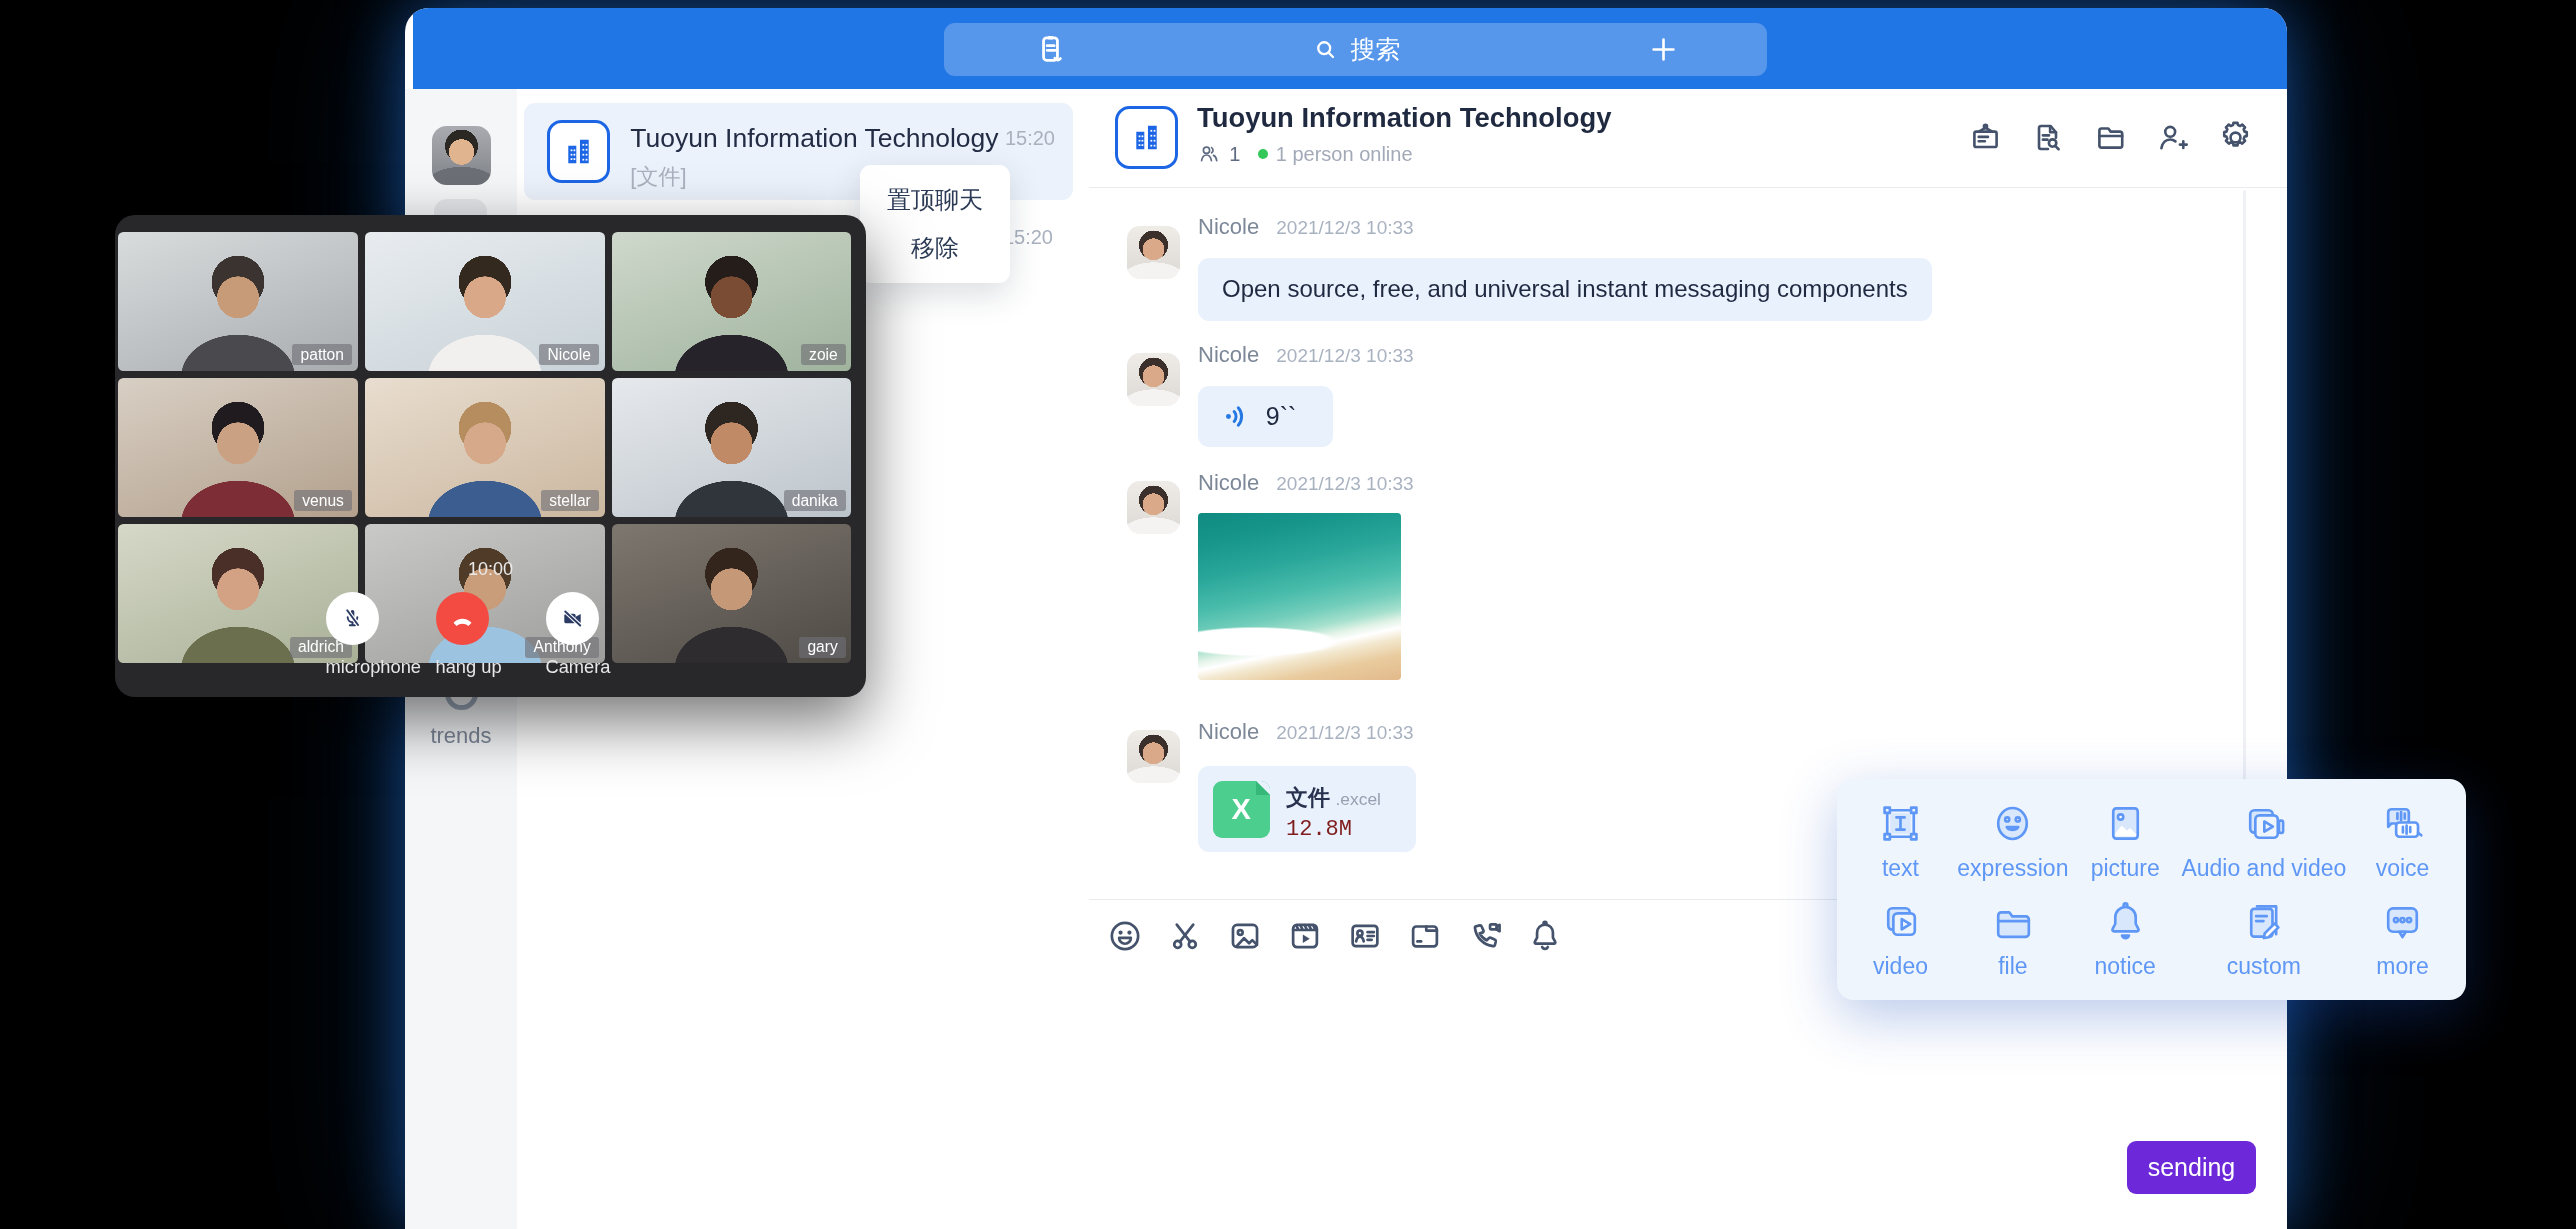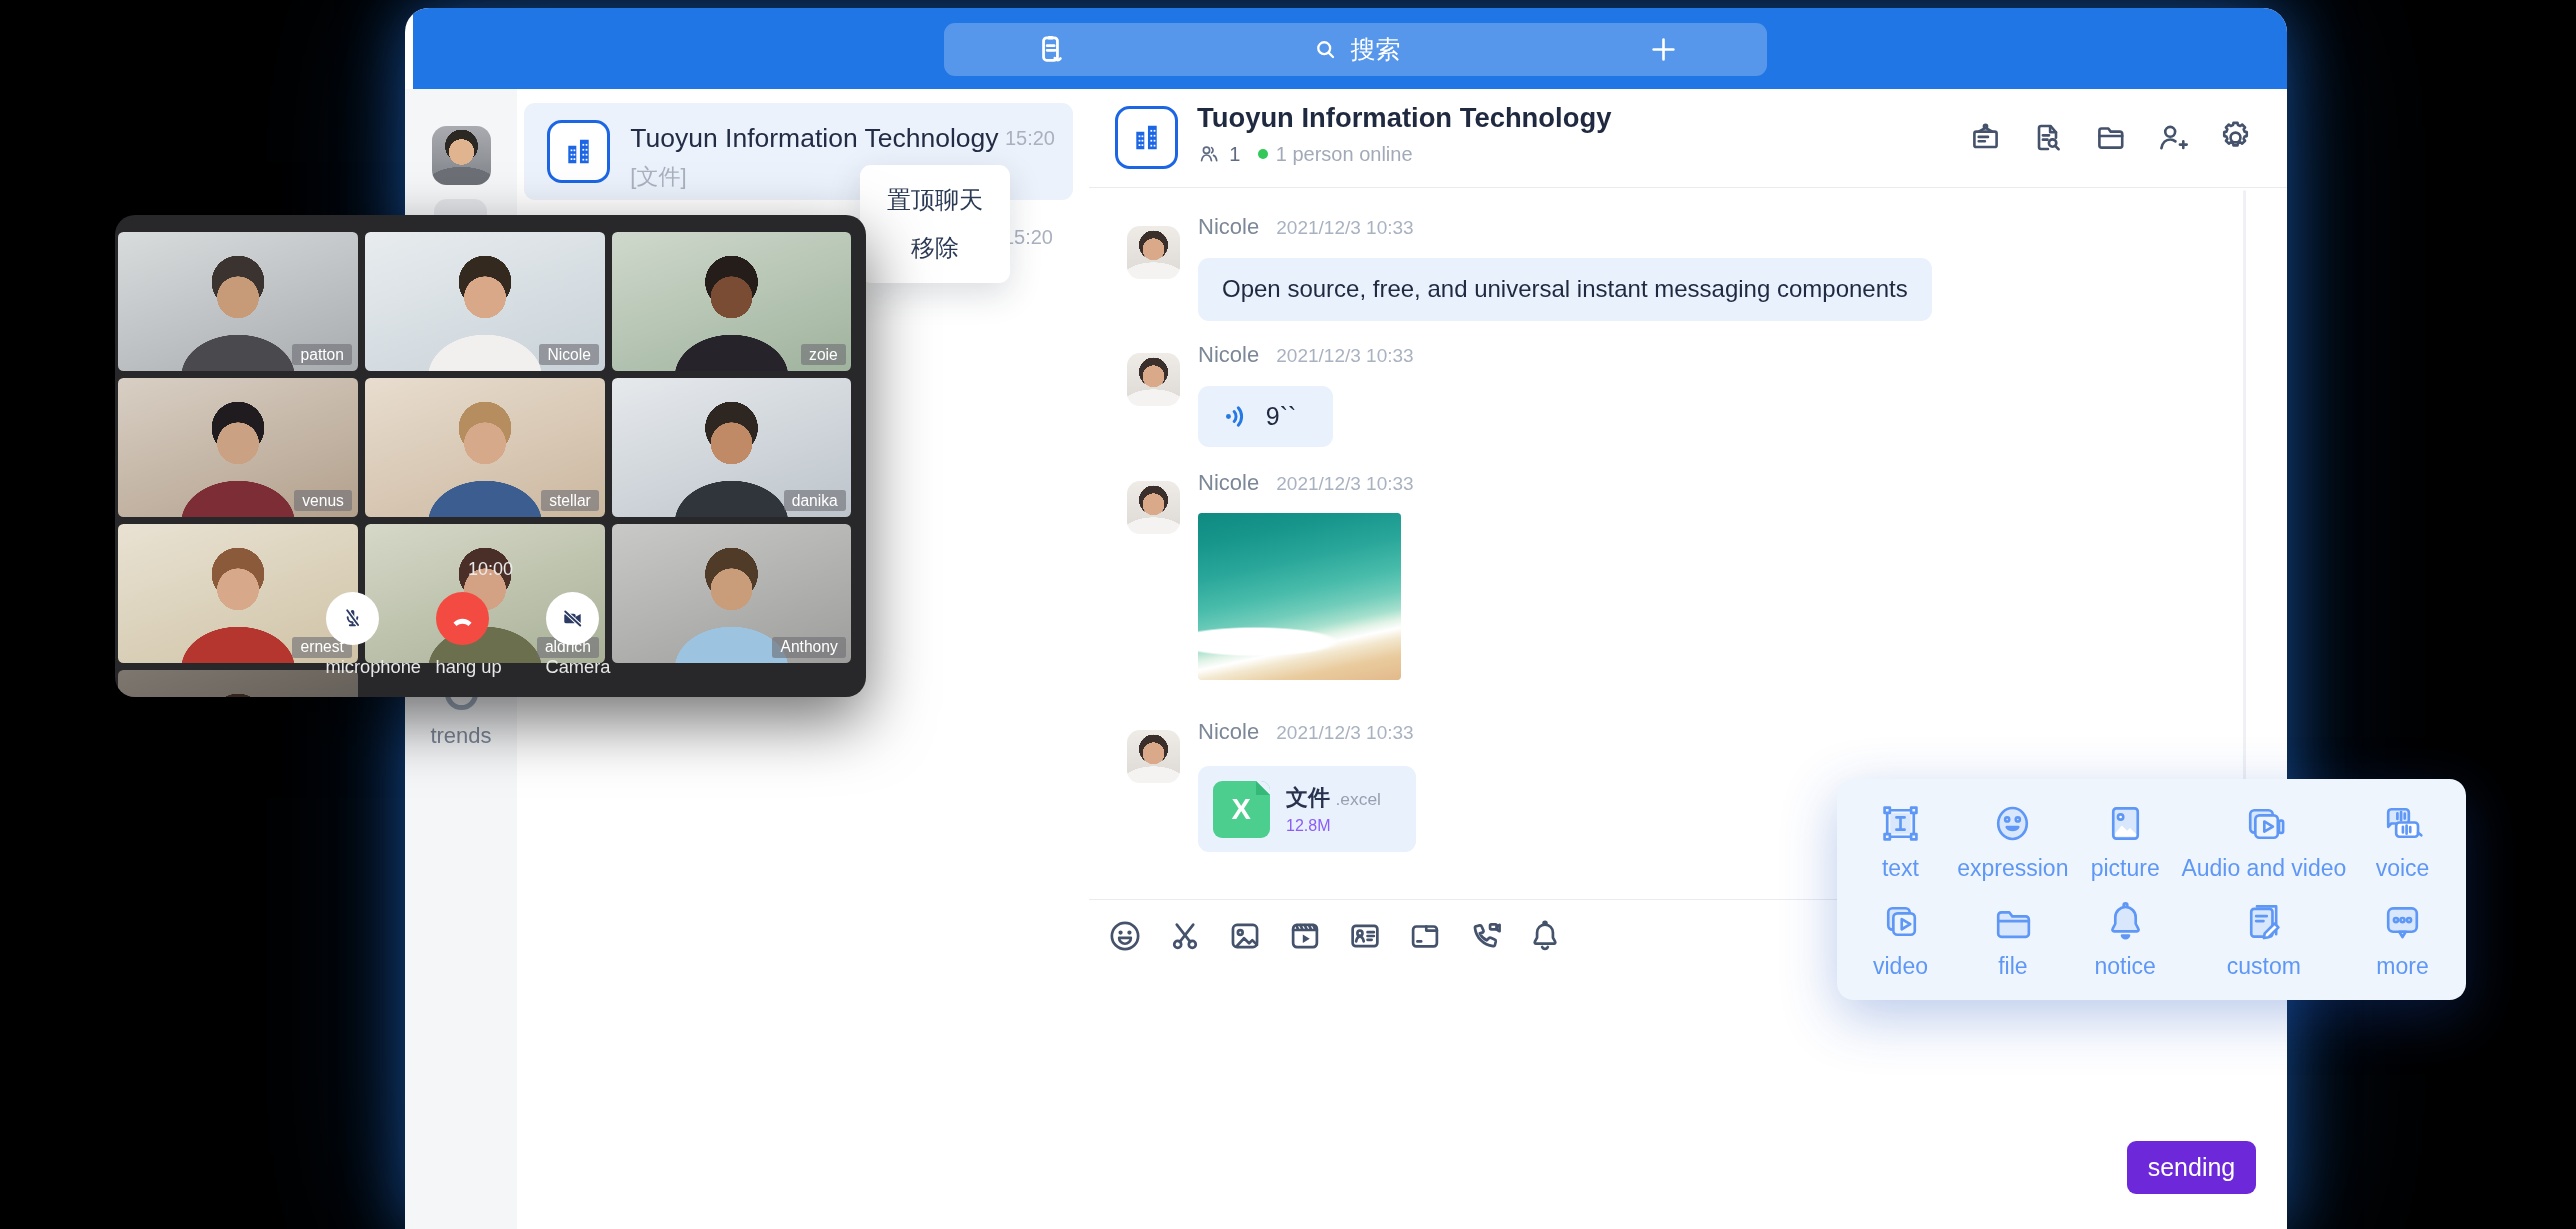--- a/index.html
+++ b/index.html
@@ -63,21 +63,21 @@
     background:
       radial-gradient(ellipse 137px 24px at 28% 77%,#ffffff 55%,rgba(255,255,255,0) 62%),
       linear-gradient(168deg,#0f8a81 0%,#17968c 16%,#2aa79a 32%,#49bcab 47%,#72cdbb 58%,#a5e0cd 66%,#e2f3e7 71%,#ffffff 75%,#f2e7cd 80%,#e9cb9e 88%,#e2b98a 100%);}
   .filebubble{width:218px;height:86px;}
   .fileicon{position:absolute;left:14.6px;top:14.6px;width:57px;height:57px;border-radius:9.1px;background:#4BCE8E;
     display:flex;align-items:center;justify-content:center;color:#fff;font-size:29px;font-weight:700;}
   .fileicon::before{content:"";position:absolute;right:0;top:0;width:0;height:0;
     border-top:14.6px solid #E9F1FD;border-left:14.6px solid #35B878;border-top-right-radius:9.1px;}
   .fname{position:absolute;left:88px;top:16.5px;font-size:22px;font-weight:600;color:#28324E;white-space:nowrap;}
   .fext{font-size:17.4px;font-weight:400;color:#97A0B0;margin-left:5.5px;}
-  .fsize{position:absolute;left:88px;top:51px;font-size:16px;color:#8b5cf6;}
+  .fsize{position:absolute;left:88px;top:51px;font-size:22px;color:#7f1d1d;font-family:Liberation Mono, monospace;}
   .divider2{position:absolute;left:0;top:810px;right:0;height:0.9px;background:#E9EBEF;}
   .scrolltrack{position:absolute;left:1154px;top:101px;width:2.7px;height:706px;background:#EFF1F4;border-radius:1.8px;}
   .toolbar{position:absolute;left:16.5px;top:828px;display:flex;gap:22px;}
   .sending{position:absolute;right:31px;bottom:35px;width:129px;height:53px;border:none;border-radius:9.1px;
     background:#6d28d9;color:#fff;font-size:25px;display:flex;align-items:center;justify-content:center;
     font-family:inherit;cursor:pointer;}
   
   .ctxmenu{position:absolute;left:860px;top:165px;width:150px;height:118px;background:#fff;border-radius:11px;
     box-shadow:0 11px 33px rgba(31,41,61,.16);display:flex;flex-direction:column;justify-content:space-evenly;}
   .ctxitem{text-align:center;font-size:24px;color:#2B3A55;line-height:1;}
@@ -365,23 +365,20 @@
         </div>
       <div class="tile" style="--b1:#d8cfc4;--b2:#b3a08c;--hair:#1f1b1e;--skin:#caa183;--shirt:#7d2d35">
         <span class="tname">venus</span>
         </div>
       <div class="tile" style="--b1:#e8ddcf;--b2:#cbb79f;--hair:#b68d5f;--skin:#d6a98b;--shirt:#3c5d8f">
         <span class="tname">stellar</span>
         </div>
       <div class="tile" style="--b1:#e6e9ec;--b2:#bcc4cb;--hair:#2e2620;--skin:#c08a66;--shirt:#30343b">
         <span class="tname">danika</span>
         </div>
-      <div class="tile" style="--b1:#e9e2d3;--b2:#cfc3a6;--hair:#8a5a3b;--skin:#d8a88a;--shirt:#b5352f">
-        <span class="tname">ernest</span>
-        </div>
       <div class="tile" style="--b1:#d6d8c8;--b2:#a8b096;--hair:#4a2f28;--skin:#d3a284;--shirt:#6b6f4e">
         <span class="tname">aldrich</span>
         </div>
       <div class="tile" style="--b1:#c9c9c7;--b2:#9d9d9b;--hair:#4f3b28;--skin:#c99d79;--shirt:#9cc3e0">
         <span class="tname">Anthony</span>
         </div>
       <div class="tile" style="--b1:#7e776f;--b2:#4e4a45;--hair:#33241c;--skin:#c59878;--shirt:#2e2c2e">
         <span class="tname">gary</span>
         </div>
     </div>

